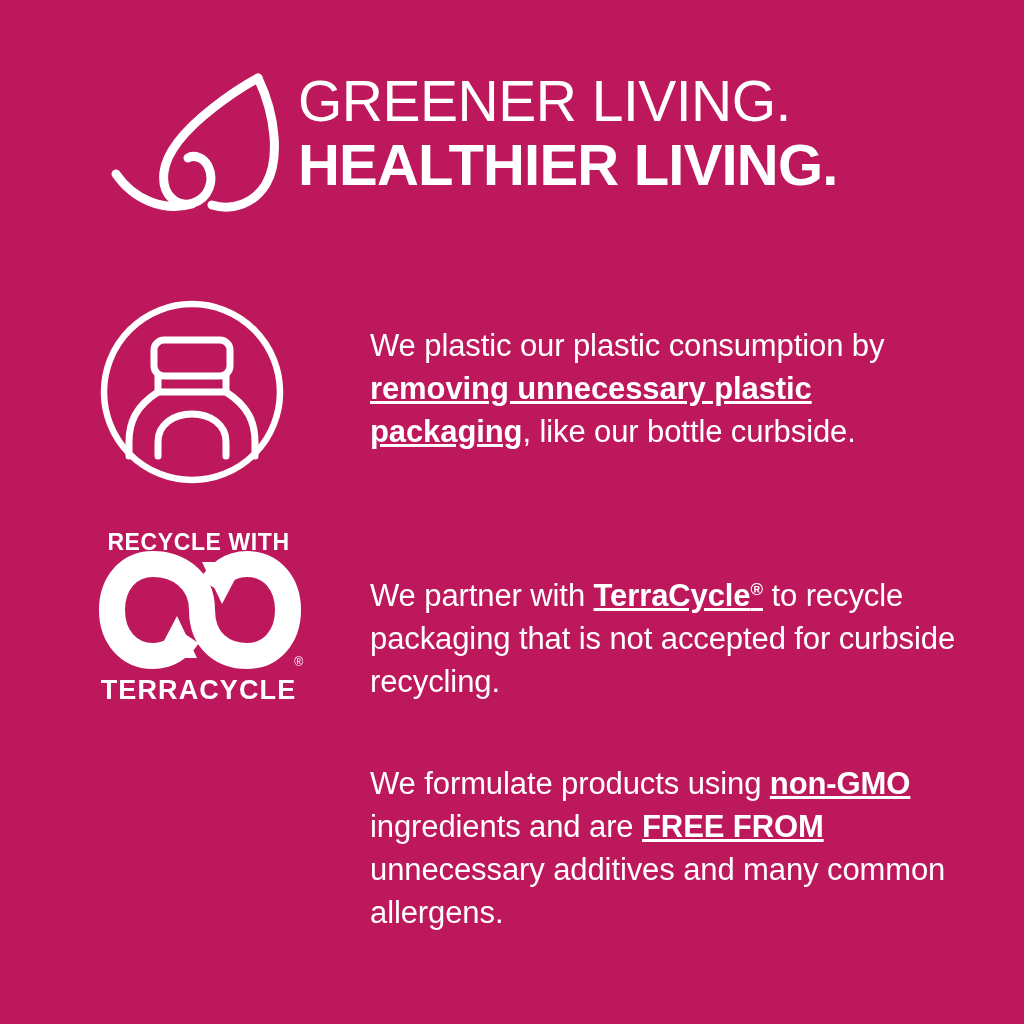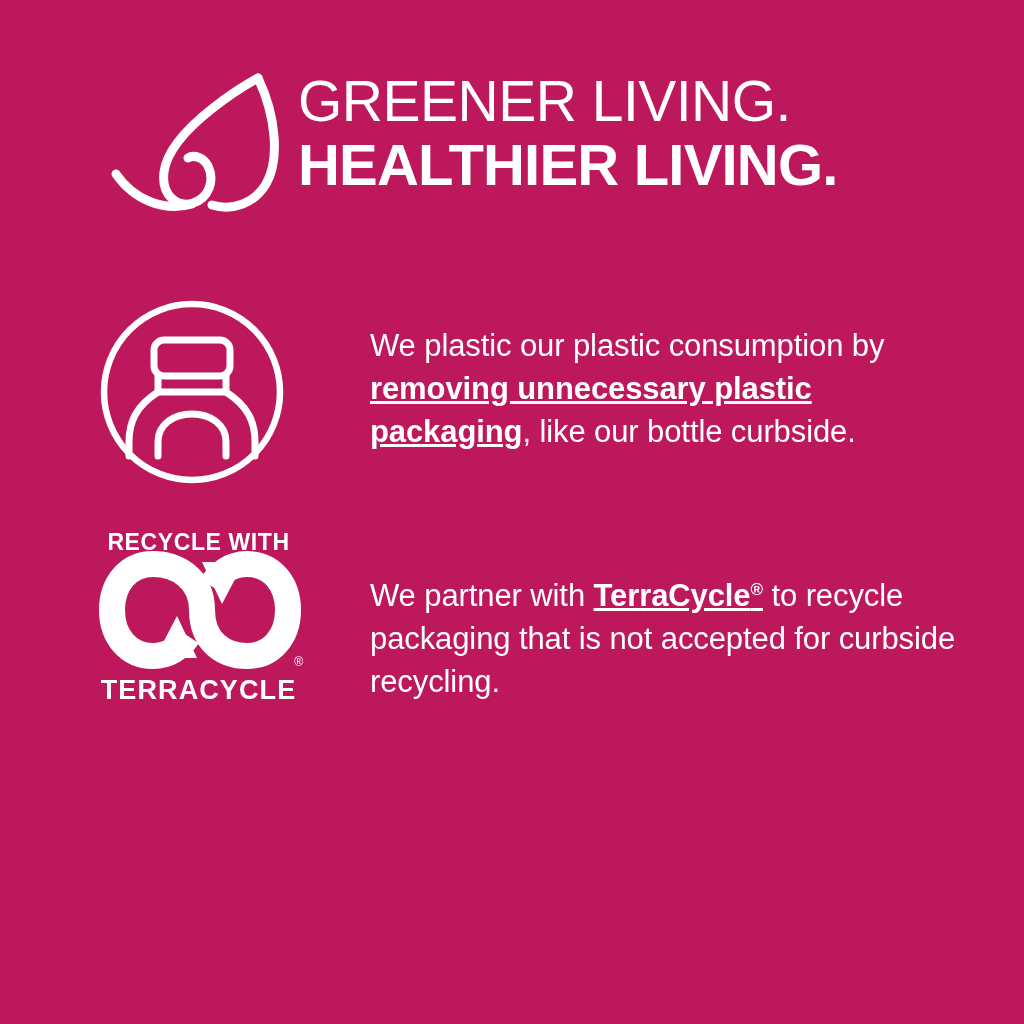--- a/index.html
+++ b/index.html
@@ -224,15 +224,18 @@
     </div>
 
     <div class="row-body">
       <span>We partner with </span><b>TerraCycle</b><b><sup>®</sup></b><span> to recycle packaging that is not accepted for curbside recycling.</span>
     </div>
   </div>
 
   <div class="row" id="row-gmo">
 
 
+    <div class="row-body">
+      <span>We formulate products using </span><b>non-GMO</b><span> ingredients and are </span><b>FREE FROM</b><span> unnecessary additives and many common allergens.</span>
+    </div>
   </div>
 
 </div>
 
 </body></html>

